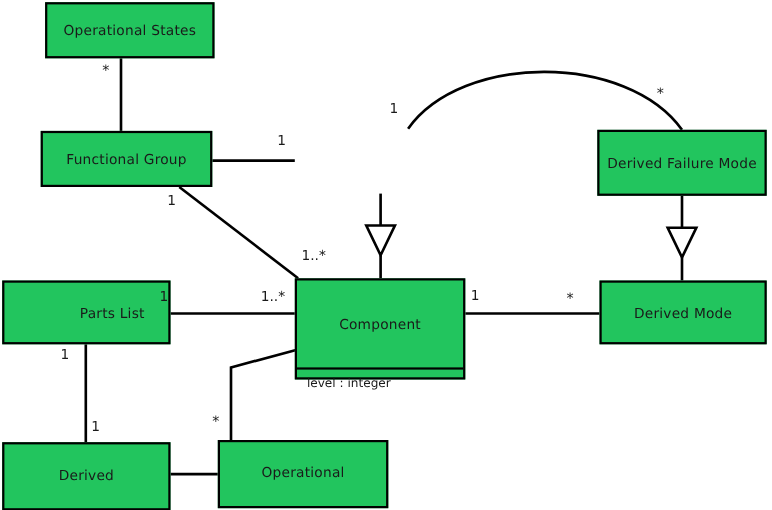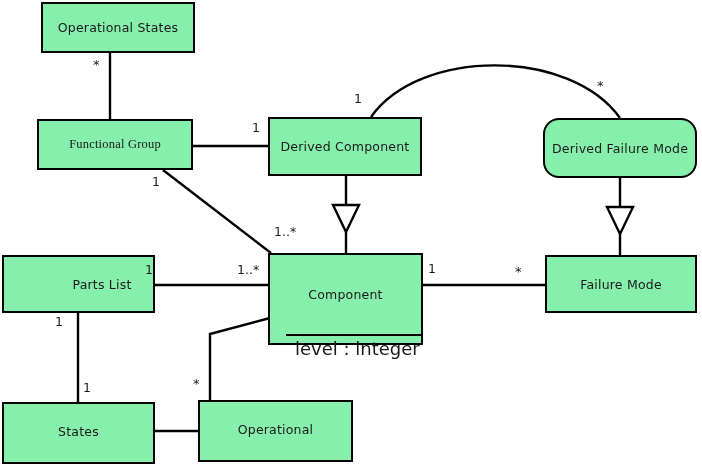--- a/index.html
+++ b/index.html
@@ -19,44 +19,43 @@
     position: absolute;
     left: 0;
     top: 0;
     width: 702px;
     height: 464px;
   }
   .uml-class {
     position: absolute;
     box-sizing: border-box;
     border: 2px solid #000000;
-    background: #86efac;
+    background: #22c55e;
     z-index: 3;
   }
   .uml-name {
     display: flex;
     align-items: center;
     justify-content: center;
     width: 100%;
     box-sizing: border-box;
     font-size: 12.5px;
     color: #1a1a1a;
     letter-spacing: 0.2px;
     white-space: nowrap;
   }
   .uml-attrs {
     box-sizing: border-box;
     border-top: 2px solid #000000;
     padding-left: 9px;
     display: flex;
     align-items: center;
-    font-size: 18px;
+    font-size: 11px;
     color: #1a1a1a;
     white-space: nowrap;
-    margin-left: 16px;
   }
   .mult {
     position: absolute;
     font-size: 12.5px;
     color: #1a1a1a;
     white-space: nowrap;
     z-index: 5;
     line-height: 1;
   }
   .mult.star {
@@ -96,47 +95,44 @@
       <line x1="155" y1="431" x2="198" y2="431"></line>
 
       <polyline points="210,400 210,334 270,318"></polyline>
     </g>
   </svg>
 
   <div class="uml-class" style="left:41px; top:2px; width:154px; height:51px;">
     <div class="uml-name" style="height:47px;">Operational States</div>
   </div>
 
-  <div class="uml-class" style="left:37px; top:119px; width:156px; height:51px;font-family:Liberation Serif, serif;">
+  <div class="uml-class" style="left:37px; top:119px; width:156px; height:51px;">
     <div class="uml-name" style="height:47px;">Functional Group</div>
   </div>
 
-  <div class="uml-class" style="left:268px; top:117px; width:154px; height:59px;">
-    <div class="uml-name" style="height:55px;">Derived Component</div>
-  </div>
 
-  <div class="uml-class" style="left:543px; top:118px; width:154px; height:60px;border-radius:16px;">
+  <div class="uml-class" style="left:543px; top:118px; width:154px; height:60px;">
     <div class="uml-name" style="height:56px;">Derived Failure Mode</div>
   </div>
 
   <div class="uml-class" style="left:2px; top:255px; width:153px; height:58px;padding-left:47px;">
     <div class="uml-name" style="height:54px;">Parts List</div>
   </div>
 
   <div class="uml-class" style="left:268px; top:253px; width:155px; height:92px;">
     <div class="uml-name" style="height:79px;">Component</div>
     <div class="uml-attrs" style="height:27px;">level : integer</div>
   </div>
 
   <div class="uml-class" style="left:545px; top:255px; width:152px; height:58px;">
-    <div class="uml-name" style="height:54px;">Failure Mode</div>
+    <div class="uml-name" style="height:54px;">Derived Mode</div>
   </div>
 
   <div class="uml-class" style="left:2px; top:402px; width:153px; height:62px;">
-    <div class="uml-name" style="height:54px;">States</div>
+    <div class="uml-name" style="height:54px;">Derived</div>
   </div>
 
   <div class="uml-class" style="left:198px; top:400px; width:155px; height:62px;">
     <div class="uml-name" style="height:54px;">Operational</div>
   </div>
 
   <span class="mult star" style="left:93px; top:58px;">*</span>
   <span class="mult" style="left:252px; top:122px;">1</span>
   <span class="mult" style="left:354px; top:93px;">1</span>
   <span class="mult star" style="left:597px; top:79px;">*</span>

